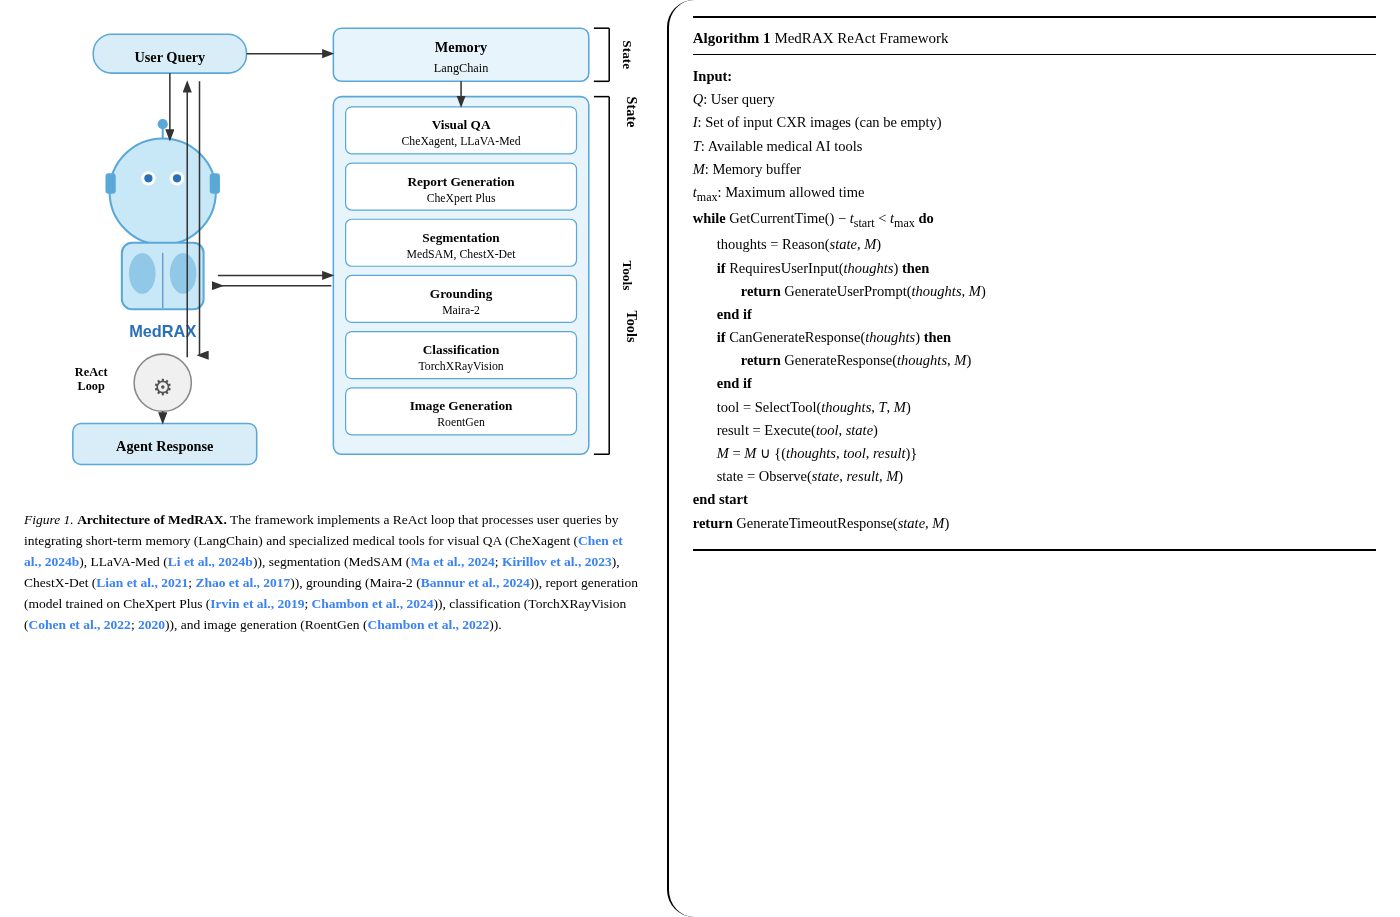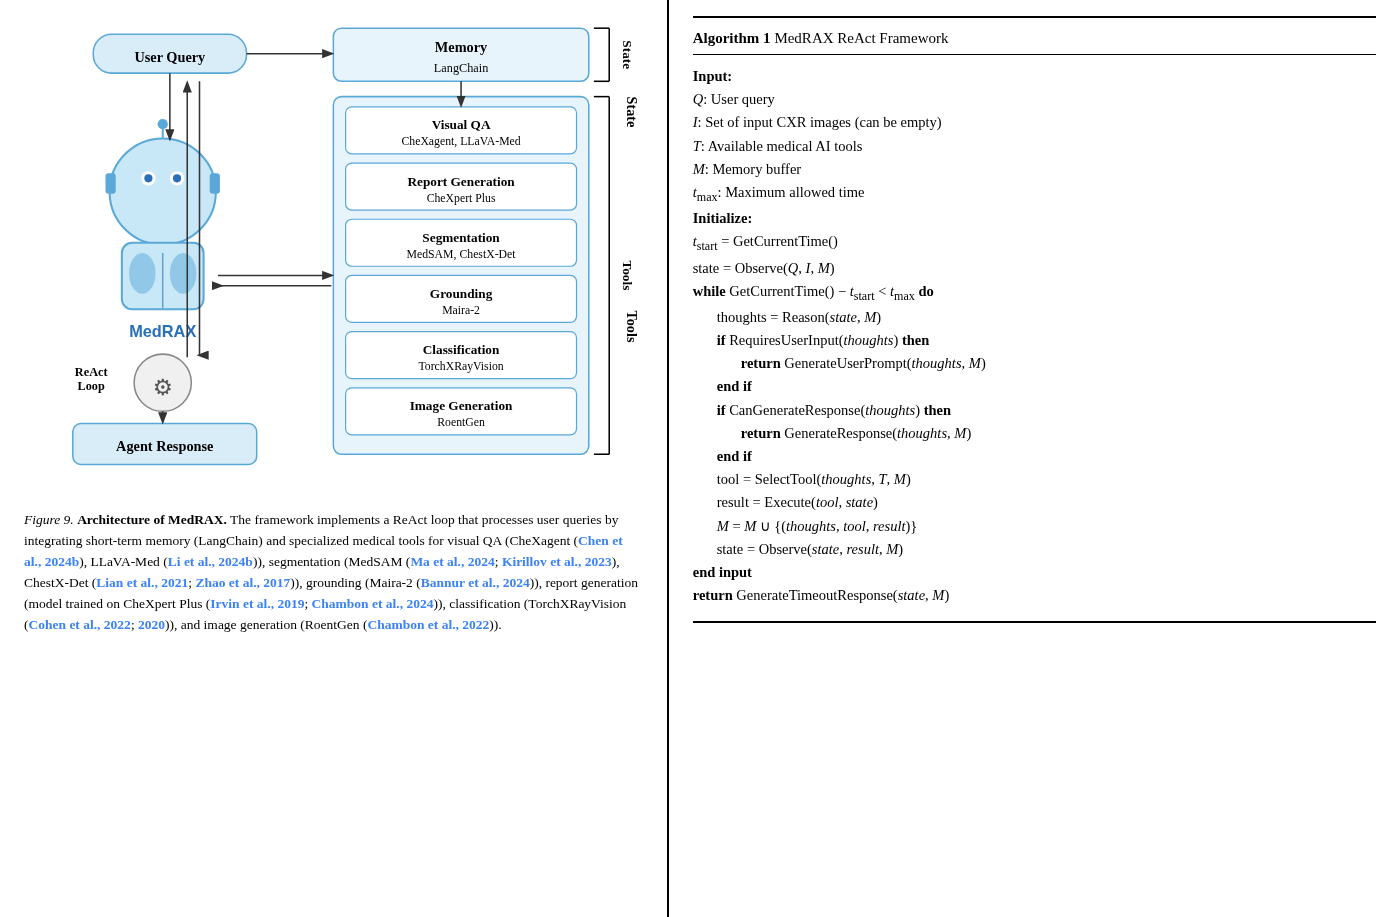--- a/index.html
+++ b/index.html
@@ -18,20 +18,21 @@
       width: 709px;
       padding: 20px 24px;
       display: flex;
       flex-direction: column;
       gap: 20px;
     }
     .right-panel {
       width: 780px;
       padding: 16px 24px;
       border-left: 2px solid #000;
+      border-radius: 27px;
     }
     
     .diagram-container {
       width: 100%;
       height: 470px;
       position: relative;
     }
     
     .algorithm-box {
       border-top: 2px solid #000;
@@ -181,21 +182,21 @@
           <path d="M8,0 L8,6 L0,3 z" fill="#333"></path>
         </marker>
         <marker id="arrowDown" markerWidth="8" markerHeight="8" refX="3" refY="6" orient="auto">
           <path d="M0,0 L6,0 L3,8 z" fill="#333"></path>
         </marker>
       </defs>
     </svg>
   </div>
 
   <div class="caption">
-    <em>Figure 9.</em>
+    <em>Figure 1.</em>
     <span><strong>Architecture of MedRAX.</strong></span>
     <span> The framework implements a ReAct loop that processes user queries by integrating short-term memory (LangChain) and specialized medical tools for visual QA (CheXagent (<span class="cite-link">Chen et al., 2024b</span>), LLaVA-Med (<span class="cite-link">Li et al., 2024b</span>)), segmentation (MedSAM (<span class="cite-link">Ma et al., 2024</span>; <span class="cite-link">Kirillov et al., 2023</span>), ChestX-Det (<span class="cite-link">Lian et al., 2021</span>; <span class="cite-link">Zhao et al., 2017</span>)), grounding (Maira-2 (<span class="cite-link">Bannur et al., 2024</span>)), report generation (model trained on CheXpert Plus (<span class="cite-link">Irvin et al., 2019</span>; <span class="cite-link">Chambon et al., 2024</span>)), classification (TorchXRayVision (<span class="cite-link">Cohen et al., 2022</span>; <span class="cite-link">2020</span>)), and image generation (RoentGen (<span class="cite-link">Chambon et al., 2022</span>)).</span>
   </div>
 </div>
 
 <div class="right-panel">
   <div class="algorithm-box">
     <div class="algo-title">
       <span class="algo-label">Algorithm 1</span>
       <span> MedRAX ReAct Framework</span>
@@ -206,41 +207,36 @@
       <div>
         <span class="bold">Input:</span><br>
         <span><em>Q</em>: User query</span><br>
         <span><em>I</em>: Set of input CXR images (can be empty)</span><br>
         <span><em>T</em>: Available medical AI tools</span><br>
         <span><em>M</em>: Memory buffer</span><br>
         <span><em>t</em><sub>max</sub>: Maximum allowed time</span><br>
       </div>
 
 
-      <div>
-        <span class="bold">Initialize:</span><br>
-        <span><em>t</em><sub>start</sub> = GetCurrentTime()</span><br>
-        <span>state = Observe(<em>Q</em>, <em>I</em>, <em>M</em>)</span><br>
-      </div>
 
       <div>
         <span><span class="bold">while</span> GetCurrentTime() − <em>t</em><sub>start</sub> &lt; <em>t</em><sub>max</sub> <span class="bold">do</span></span><br>
         
         <span class="algo-indent1">thoughts = Reason(<em>state</em>, <em>M</em>)</span><br>
         <span class="algo-indent1"><span class="bold">if</span> RequiresUserInput(<em>thoughts</em>) <span class="bold">then</span></span><br>
         <span class="algo-indent2"><span class="bold">return</span> GenerateUserPrompt(<em>thoughts</em>, <em>M</em>)</span><br>
         <span class="algo-indent1"><span class="bold">end if</span></span><br>
         
         <span class="algo-indent1"><span class="bold">if</span> CanGenerateResponse(<em>thoughts</em>) <span class="bold">then</span></span><br>
         <span class="algo-indent2"><span class="bold">return</span> GenerateResponse(<em>thoughts</em>, <em>M</em>)</span><br>
         <span class="algo-indent1"><span class="bold">end if</span></span><br>
         
         <span class="algo-indent1">tool = SelectTool(<em>thoughts</em>, <em>T</em>, <em>M</em>)</span><br>
         <span class="algo-indent1">result = Execute(<em>tool</em>, <em>state</em>)</span><br>
         <span class="algo-indent1"><em>M</em> = <em>M</em> ∪ {(<em>thoughts</em>, <em>tool</em>, <em>result</em>)}</span><br>
         <span class="algo-indent1">state = Observe(<em>state</em>, <em>result</em>, <em>M</em>)</span><br>
         
-        <span><span class="bold">end input</span></span><br>
+        <span><span class="bold">end start</span></span><br>
         <span><span class="bold">return</span> GenerateTimeoutResponse(<em>state</em>, <em>M</em>)</span><br>
       </div>
     </div>
   </div>
 </div>
 
 </body></html>

